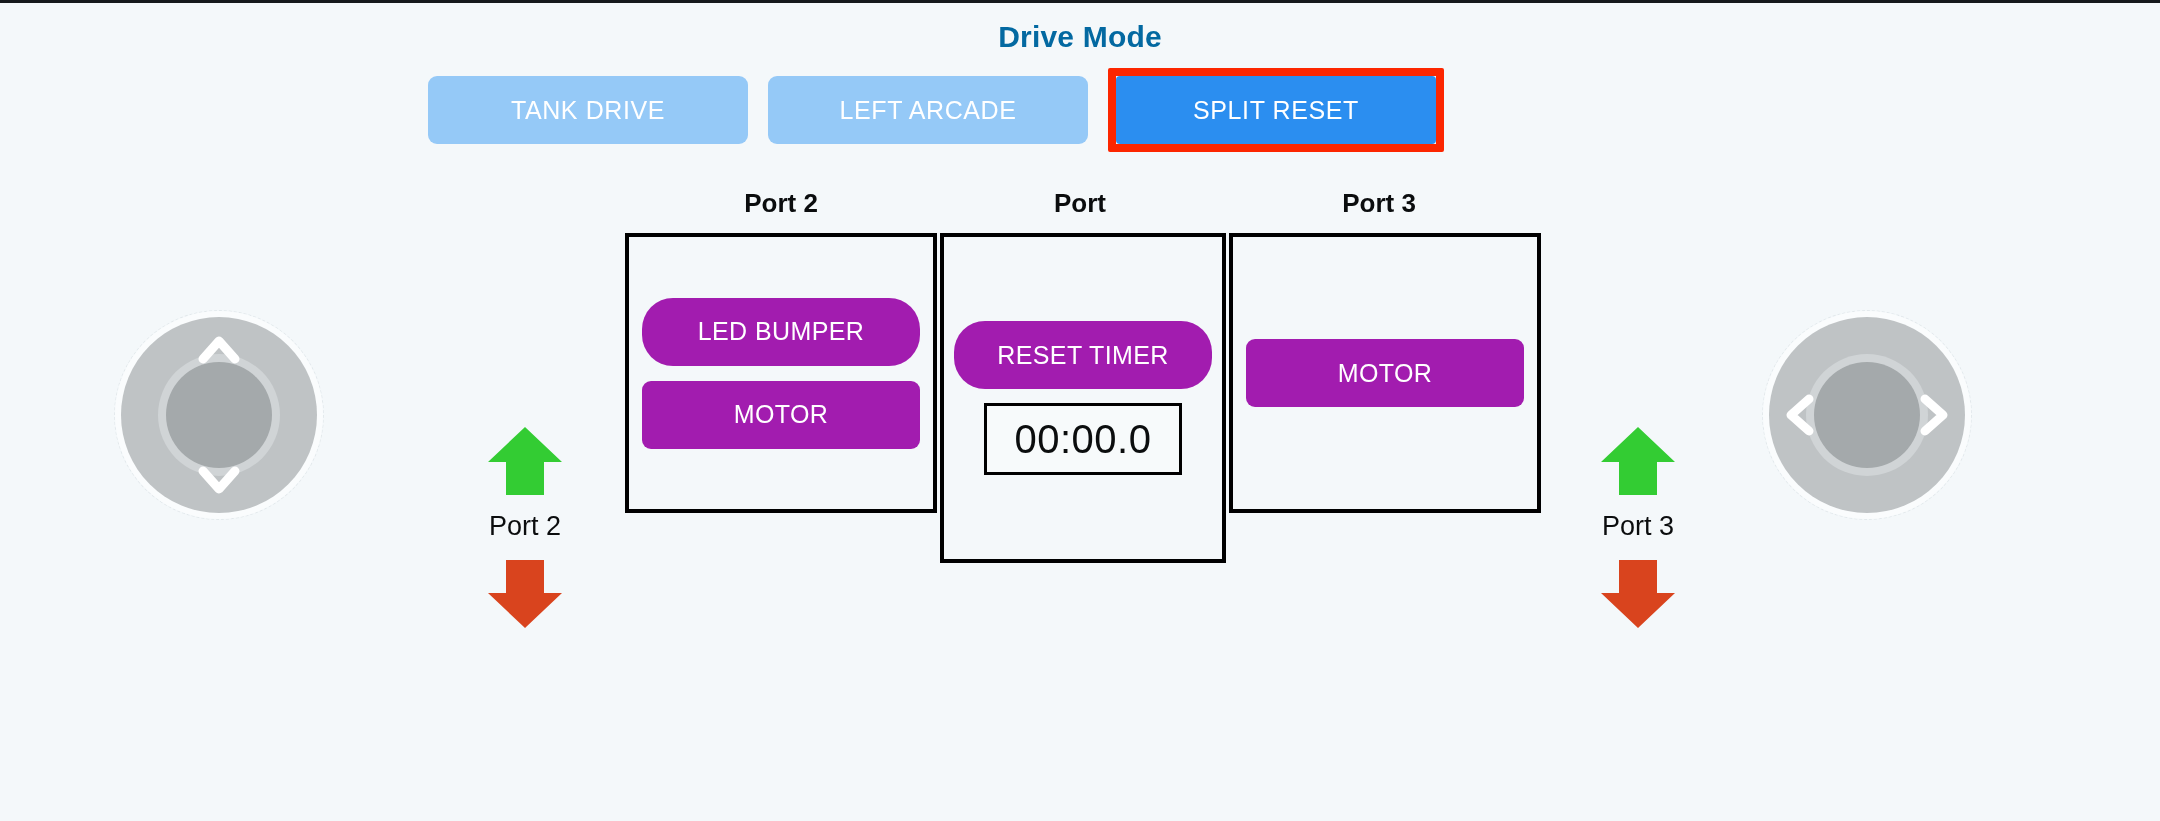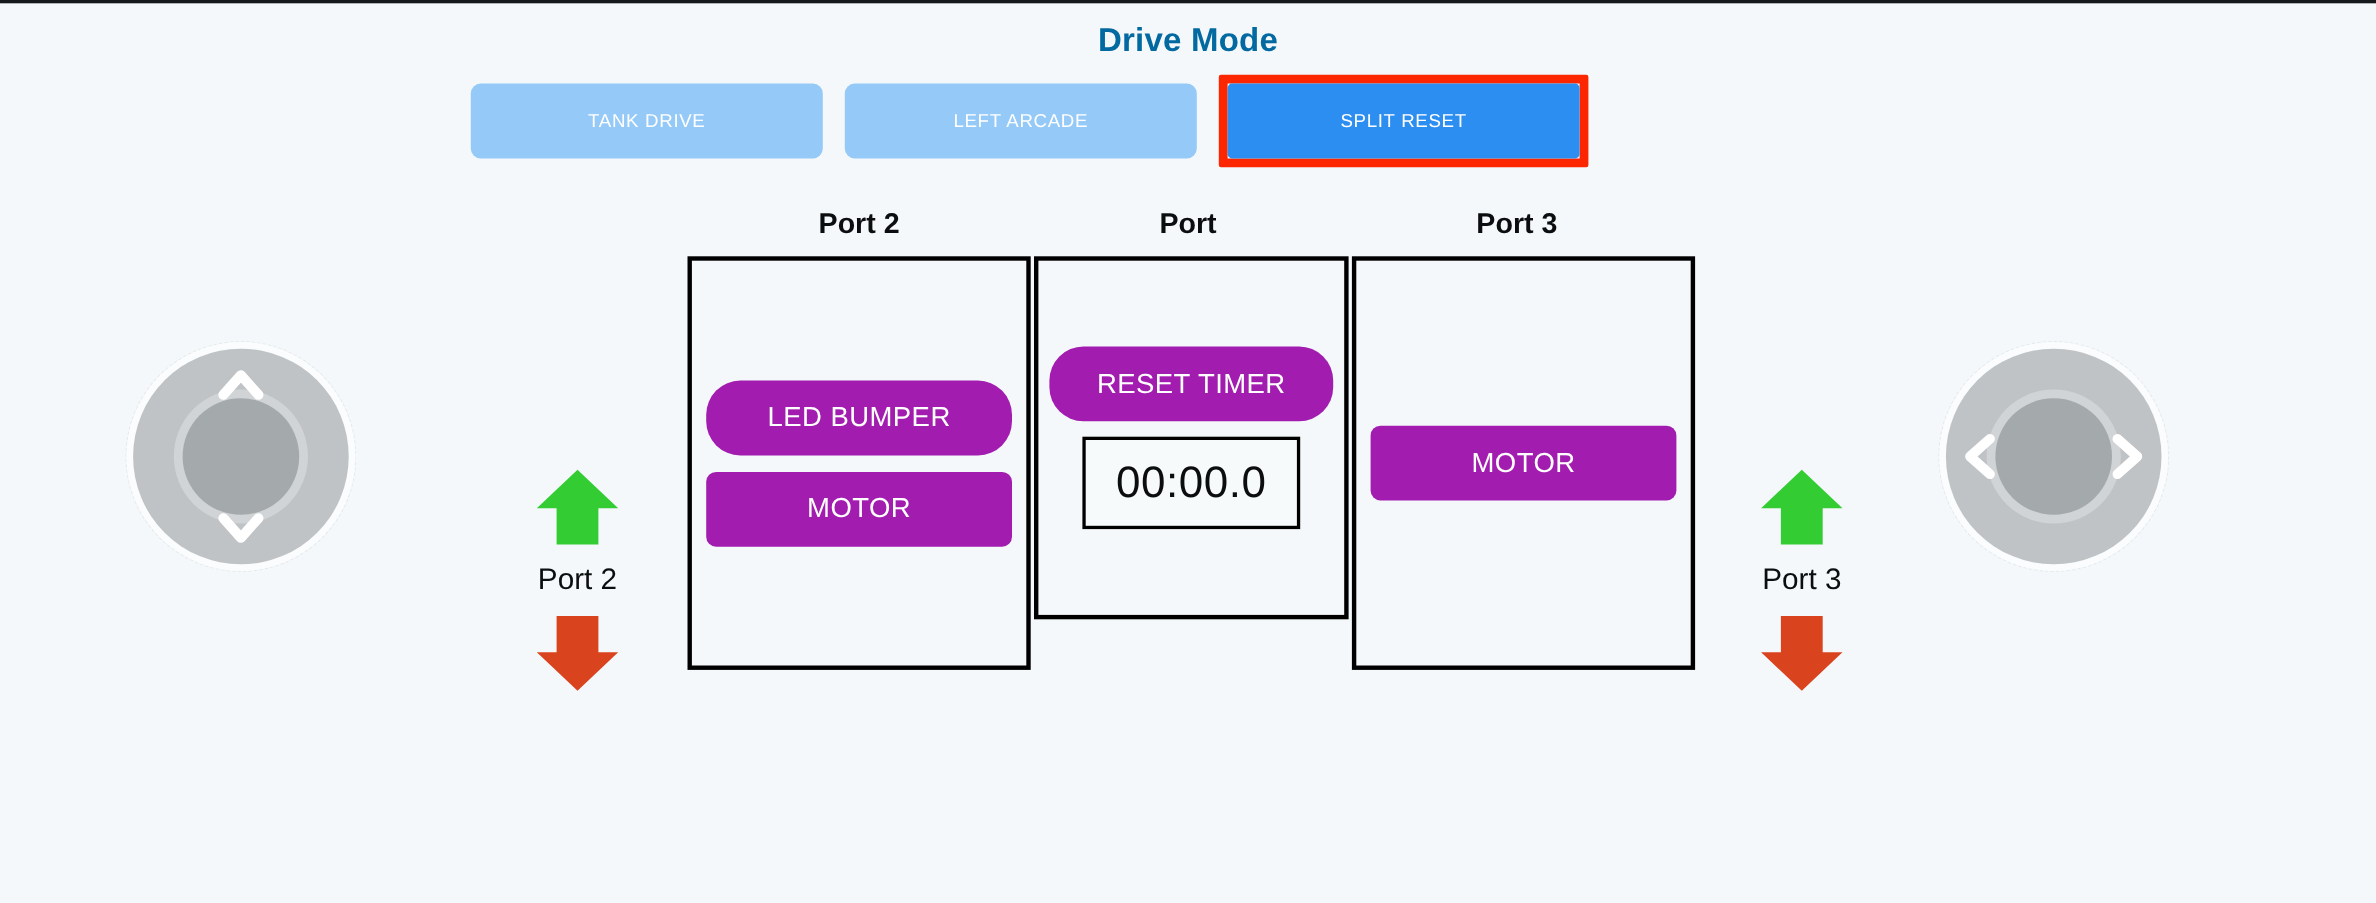--- a/index.html
+++ b/index.html
@@ -42,21 +42,21 @@
     align-items: flex-start;
     gap: 20px;
   }
   .mode-btn {
     width: 320px;
     height: 68px;
     border: none;
     border-radius: 9px;
     background: #95c9f7;
     color: #ffffff;
-    font-size: 17px;
+    font-size: 25px;
     font-family: "Liberation Sans", sans-serif;
     letter-spacing: 0.6px;
     display: flex;
     align-items: center;
     justify-content: center;
     padding: 0;
     cursor: pointer;
   }
   .mode-btn.active {
     background: #2b8ef0;
@@ -103,21 +103,21 @@
     border: 4px solid #000000;
     background: #f4f8fa;
     box-sizing: border-box;
     display: flex;
     flex-direction: column;
     align-items: center;
     justify-content: center;
   }
   .panel.port {
     width: 312px;
-    height: 376px;
+    height: 280px;
     gap: 15px;
   }
   .panel.timer {
     width: 286px;
     height: 330px;
     gap: 14px;
   }
   .panel-btn {
     border: none;
     border-radius: 9px;
@@ -137,21 +137,21 @@
   }
   .panel.timer .panel-btn {
     width: 258px;
     height: 68px;
   }
   .panel-btn.on  { background: #a21caf; border-radius: 31px; }
   .panel-btn.off { background: #a21caf; }
 
   .timer-display {
     width: 198px;
-    height: 84px;
+    height: 72px;
     border: 3px solid #000000;
     background: #f7fafb;
     box-sizing: border-box;
     display: flex;
     align-items: center;
     justify-content: center;
     font-size: 40px;
     color: #0b0d0e;
     letter-spacing: 0.5px;
   }

